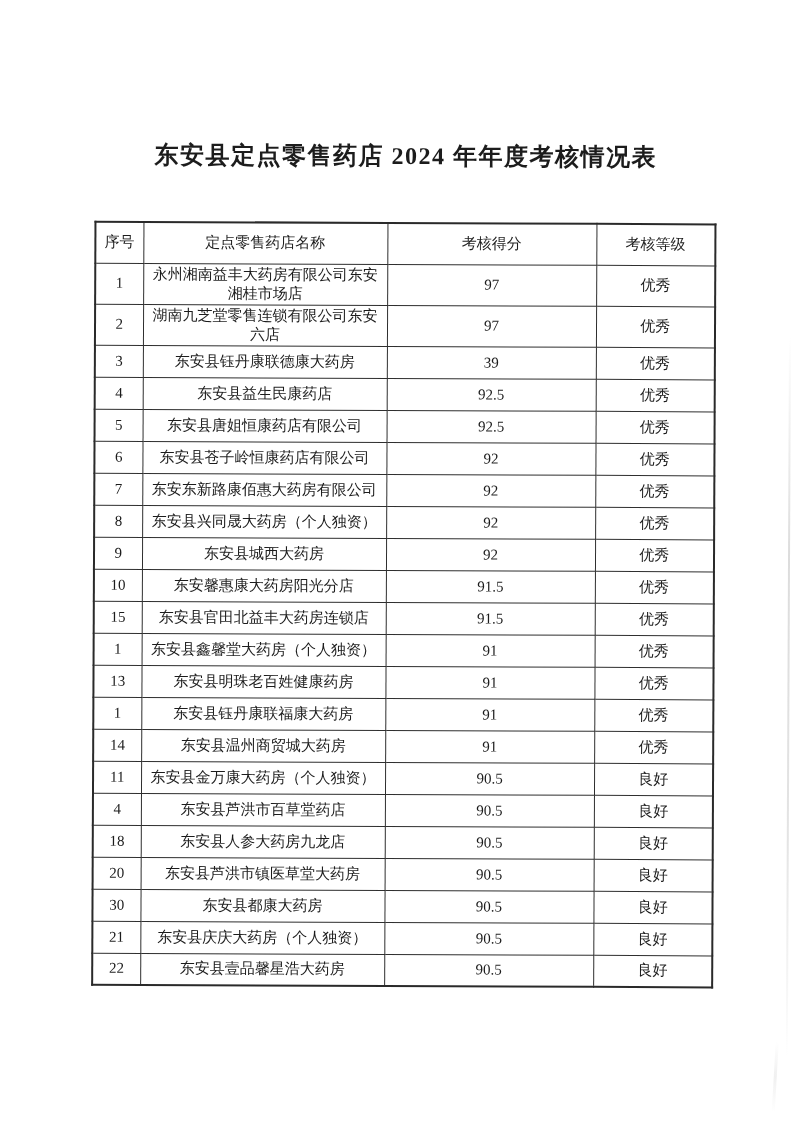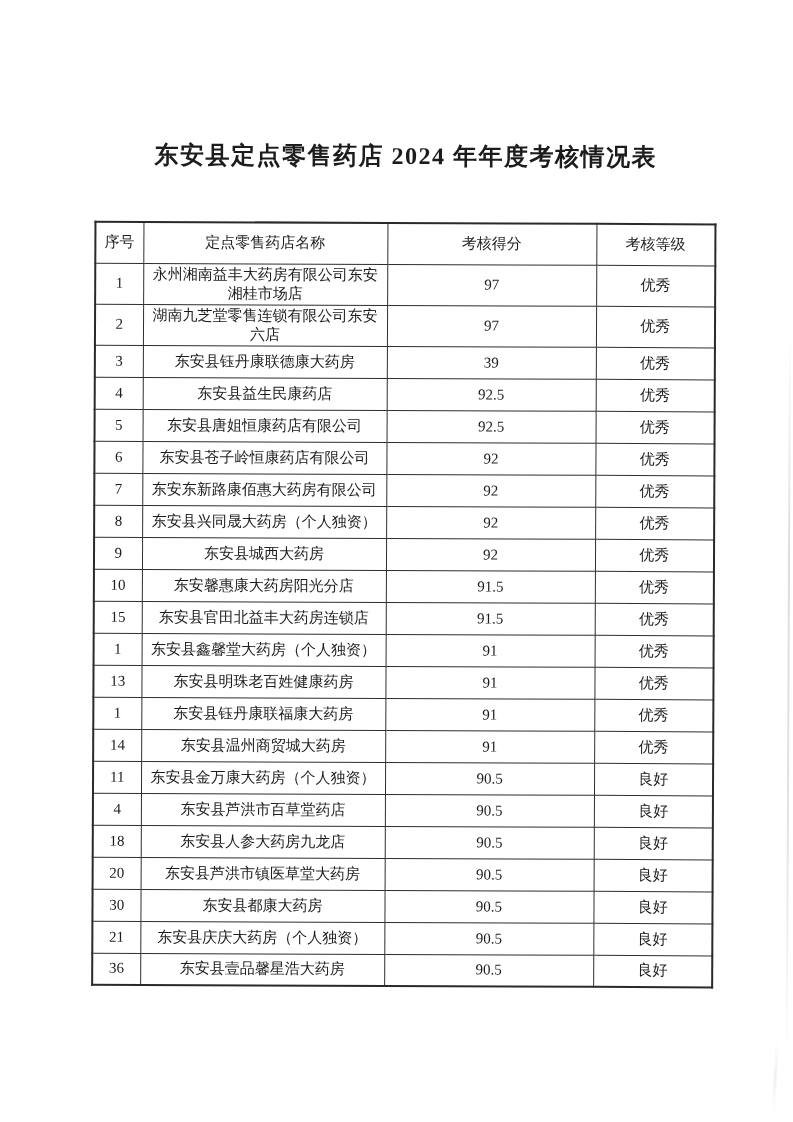--- a/index.html
+++ b/index.html
@@ -251,21 +251,21 @@
   </tr>
 
   <tr>
     <td class="cell-idx">21</td>
     <td class="cell-name">东安县庆庆大药房（个人独资）</td>
     <td class="cell-score">90.5</td>
     <td class="cell-grade">良好</td>
   </tr>
 
   <tr>
-    <td class="cell-idx">36</td>
+    <td class="cell-idx">22</td>
     <td class="cell-name">东安县壹品馨星浩大药房</td>
     <td class="cell-score">90.5</td>
     <td class="cell-grade">良好</td>
   </tr>
 </tbody>
   </table>
 
   <div class="edge-line"></div>
   <div class="edge-smudge"></div>
 </div>

